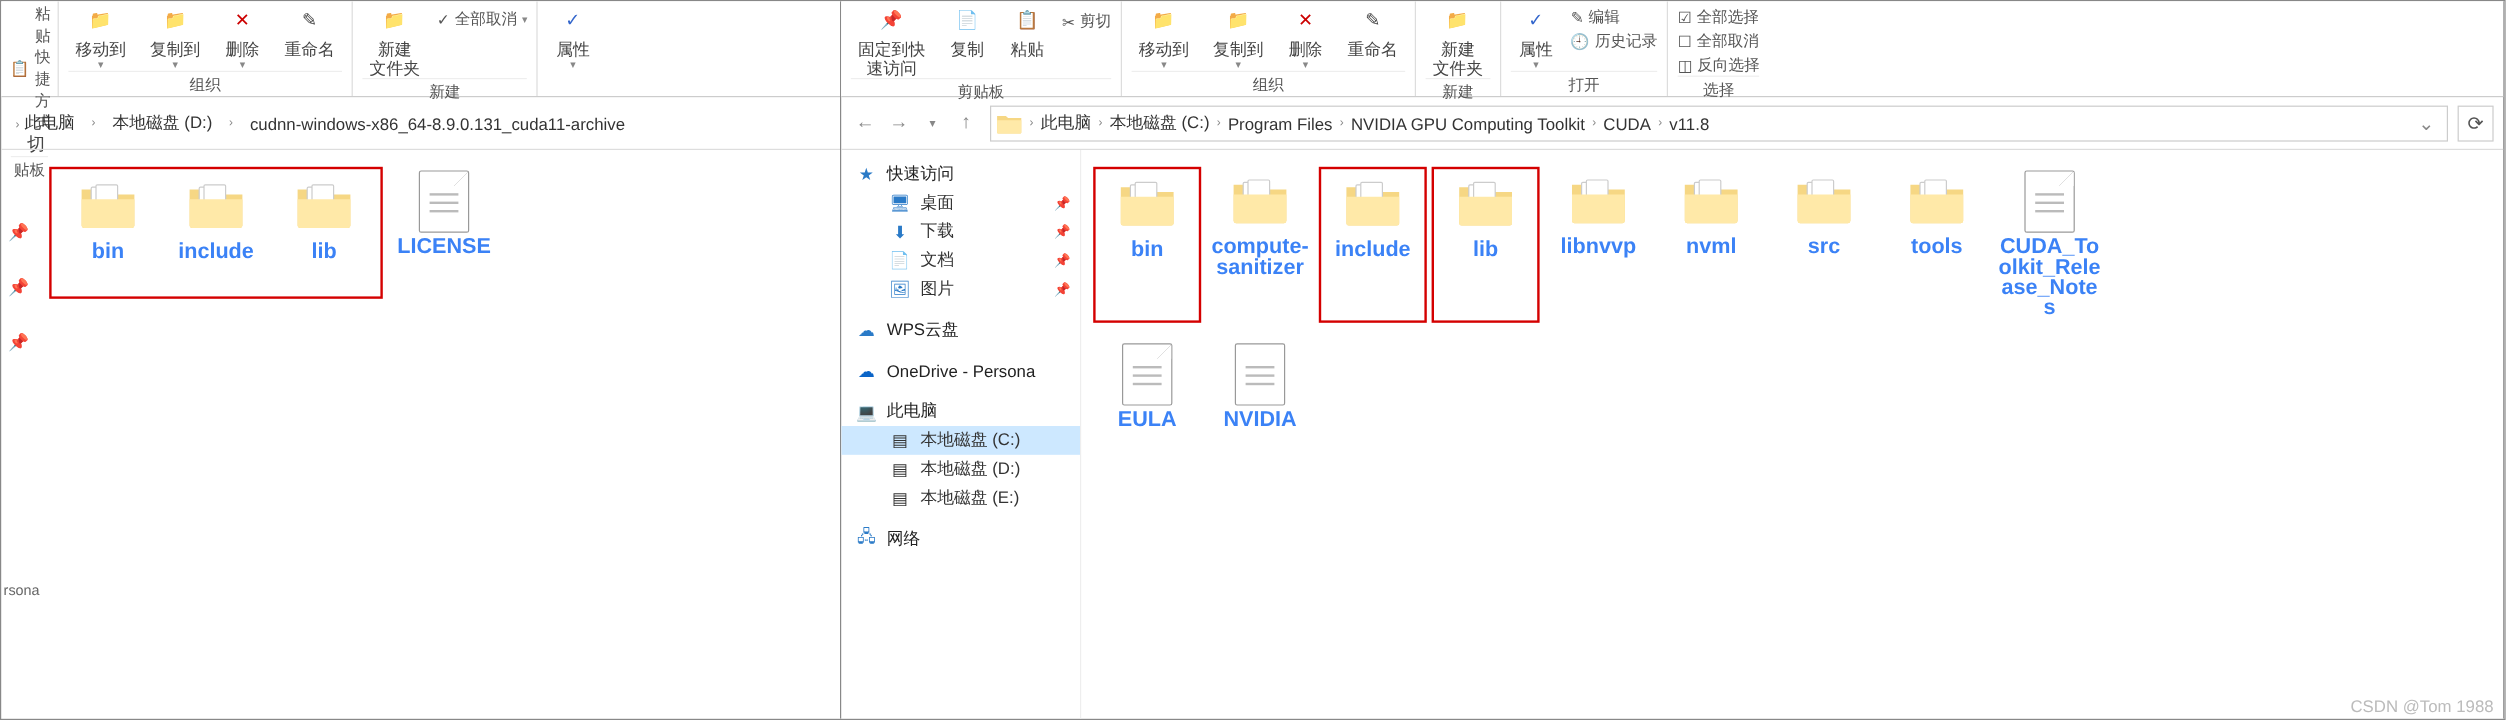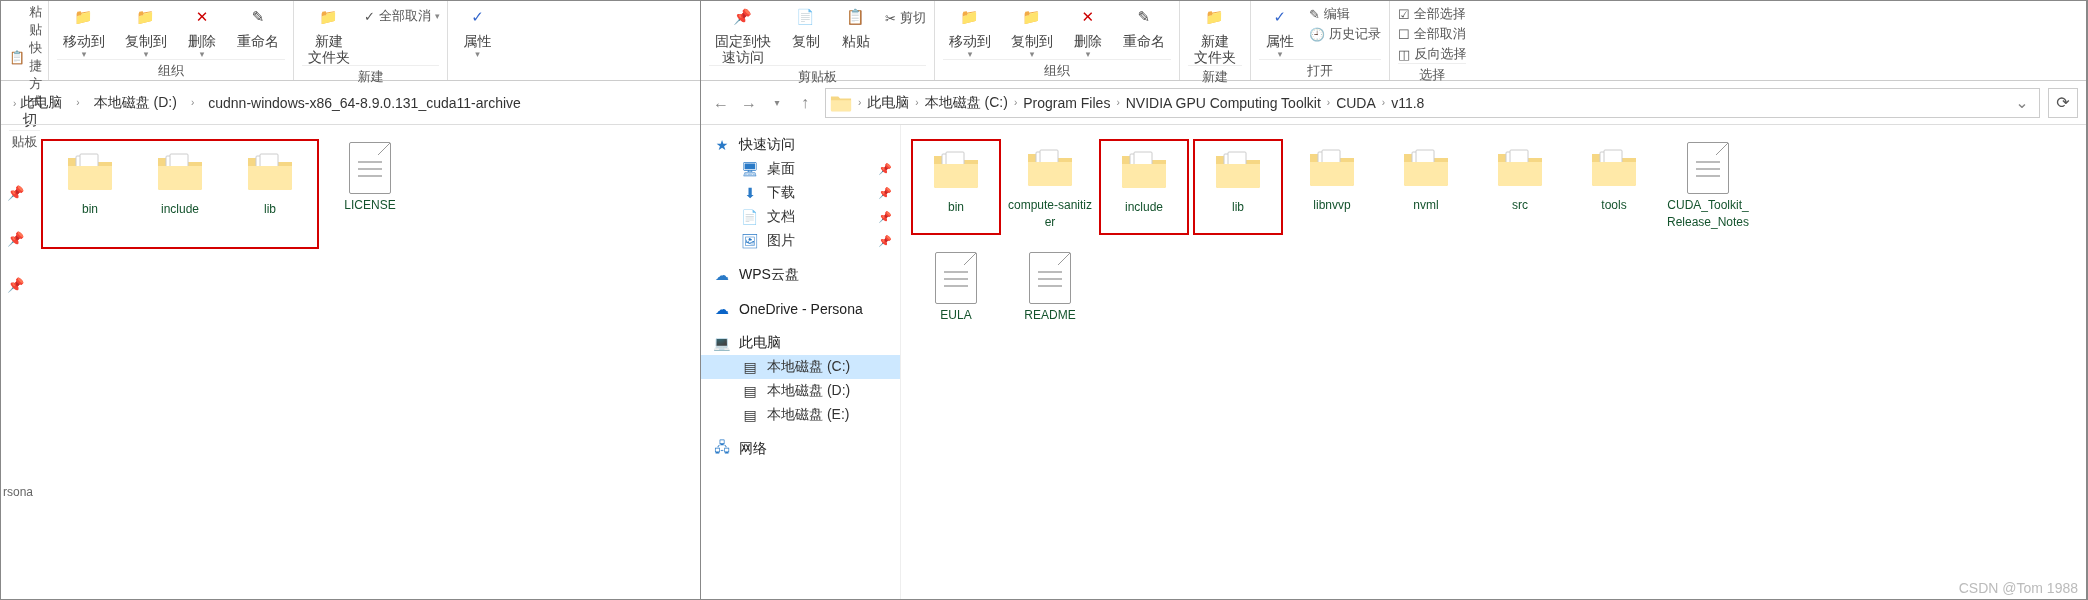--- a/index.html
+++ b/index.html
@@ -41,21 +41,21 @@
 .nav-item { display: flex; align-items: center; padding: 3px 8px 3px 20px; gap: 8px; font-size: 14px; color: #222; cursor: pointer; }
 .nav-item.sub { padding-left: 40px; color: #333; }
 .nav-item.selected { background: #cde8ff; }
 .nav-item.header { padding-left: 12px; font-weight: normal; }
 .nav-ico { width: 18px; height: 18px; display: flex; align-items: center; justify-content: center; }
 .nav-pin { margin-left: auto; color: #888; font-size: 11px; }
 
 .content { flex: 1; padding: 14px 10px; display: flex; flex-wrap: wrap; align-content: flex-start; gap: 6px; overflow-y: auto; }
 .item { width: 90px; display: flex; flex-direction: column; align-items: center; cursor: pointer; padding: 4px 2px; }
 .item .thumb { width: 58px; height: 50px; display: flex; align-items: center; justify-content: center; margin-bottom: 4px; }
-.item .name { font-size: 12px; color: #14532d; text-align: center; word-break: break-all; line-height: 17px; }
+.item .name { font-size: 18px; color: #3b82f6; text-align: center; word-break: break-all; line-height: 17px; font-weight: bold; }
 .item.boxed { border: 2.5px solid #d40000; }
 .redgroup { border: 2.5px solid #d40000; padding: 2px; display: flex; height: 110px; }
 
 
 .fsvg .back { fill: #f6d784; }
 .fsvg .front { fill: #ffe9a8; }
 .fsvg .paper { fill: #fff; stroke: #ccc; }
 
 
 .filebox { width: 42px; height: 52px; border: 1.5px solid #999; border-radius: 2px; background: #fff; position: relative; }
@@ -519,19 +519,19 @@
             <div class="thumb">
               <div class="filebox">
                 <div class="corner"></div>
                 <div class="lines">
                   <div></div>
                   <div></div>
                   <div></div>
                 </div>
               </div>
             </div>
-            <div class="name">README</div>
+            <div class="name">NVIDIA</div>
           </div>
         </div>
       </div>
   </div>
   <div class="watermark">CSDN @Tom 1988</div>
 </div>
 
 </body></html>

